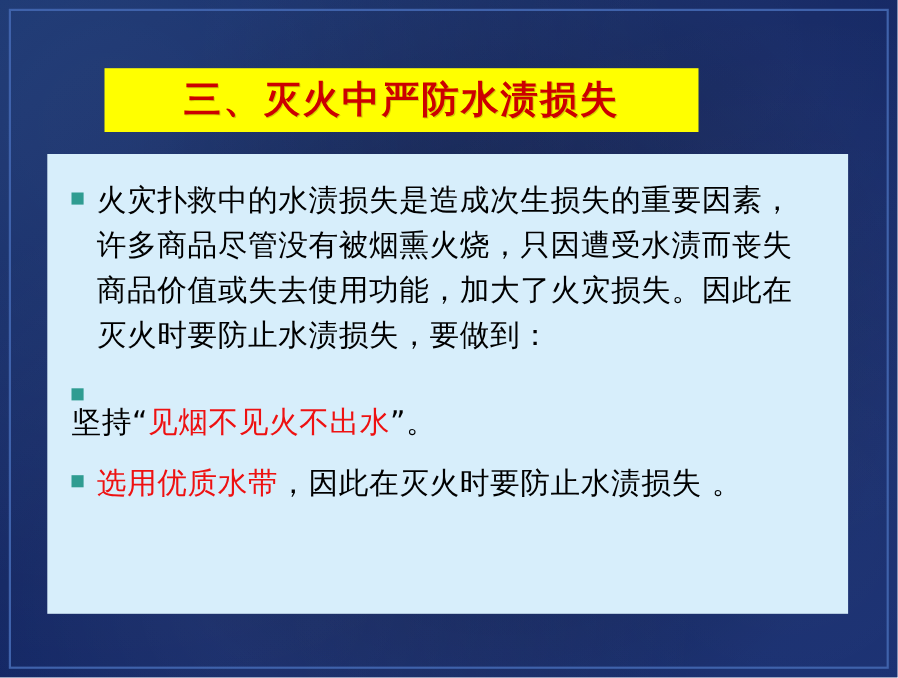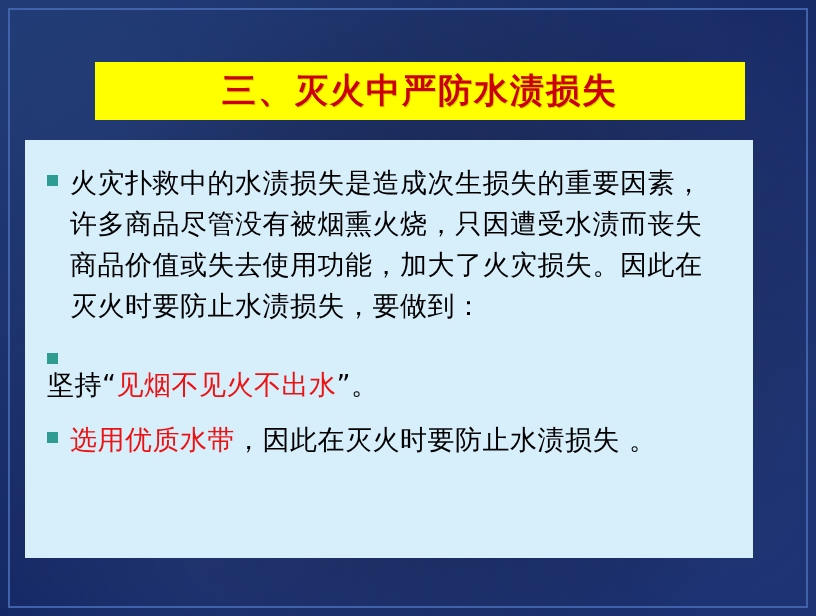--- a/index.html
+++ b/index.html
@@ -36,40 +36,40 @@
     right: 8px;
     bottom: 8px;
     border: 2px solid #3f62ab;
     pointer-events: none;
   }
 
   .title-banner {
     position: absolute;
     left: 95px;
     top: 62px;
-    width: 650px;
+    width: 540px;
     height: 58px;
     background: #ffff00;
     display: flex;
     align-items: center;
     justify-content: center;
   }
   .title-text {
     font-family: "DejaVu Sans", "Liberation Sans", sans-serif;
     font-size: 34px;
     font-weight: bold;
     color: #cc0000;
     letter-spacing: 2px;
     white-space: nowrap;
     text-shadow: 1px 1px 0 rgba(0,0,0,0.18);
   }
 
   .body-box {
     position: absolute;
-    left: 25px;
+    left: 43px;
     top: 140px;
     width: 728px;
     height: 418px;
     background: #d7eefb;
     box-sizing: border-box;
     padding: 22px 26px 10px 22px;
   }
 
   .bullet-row {
     display: flex;

